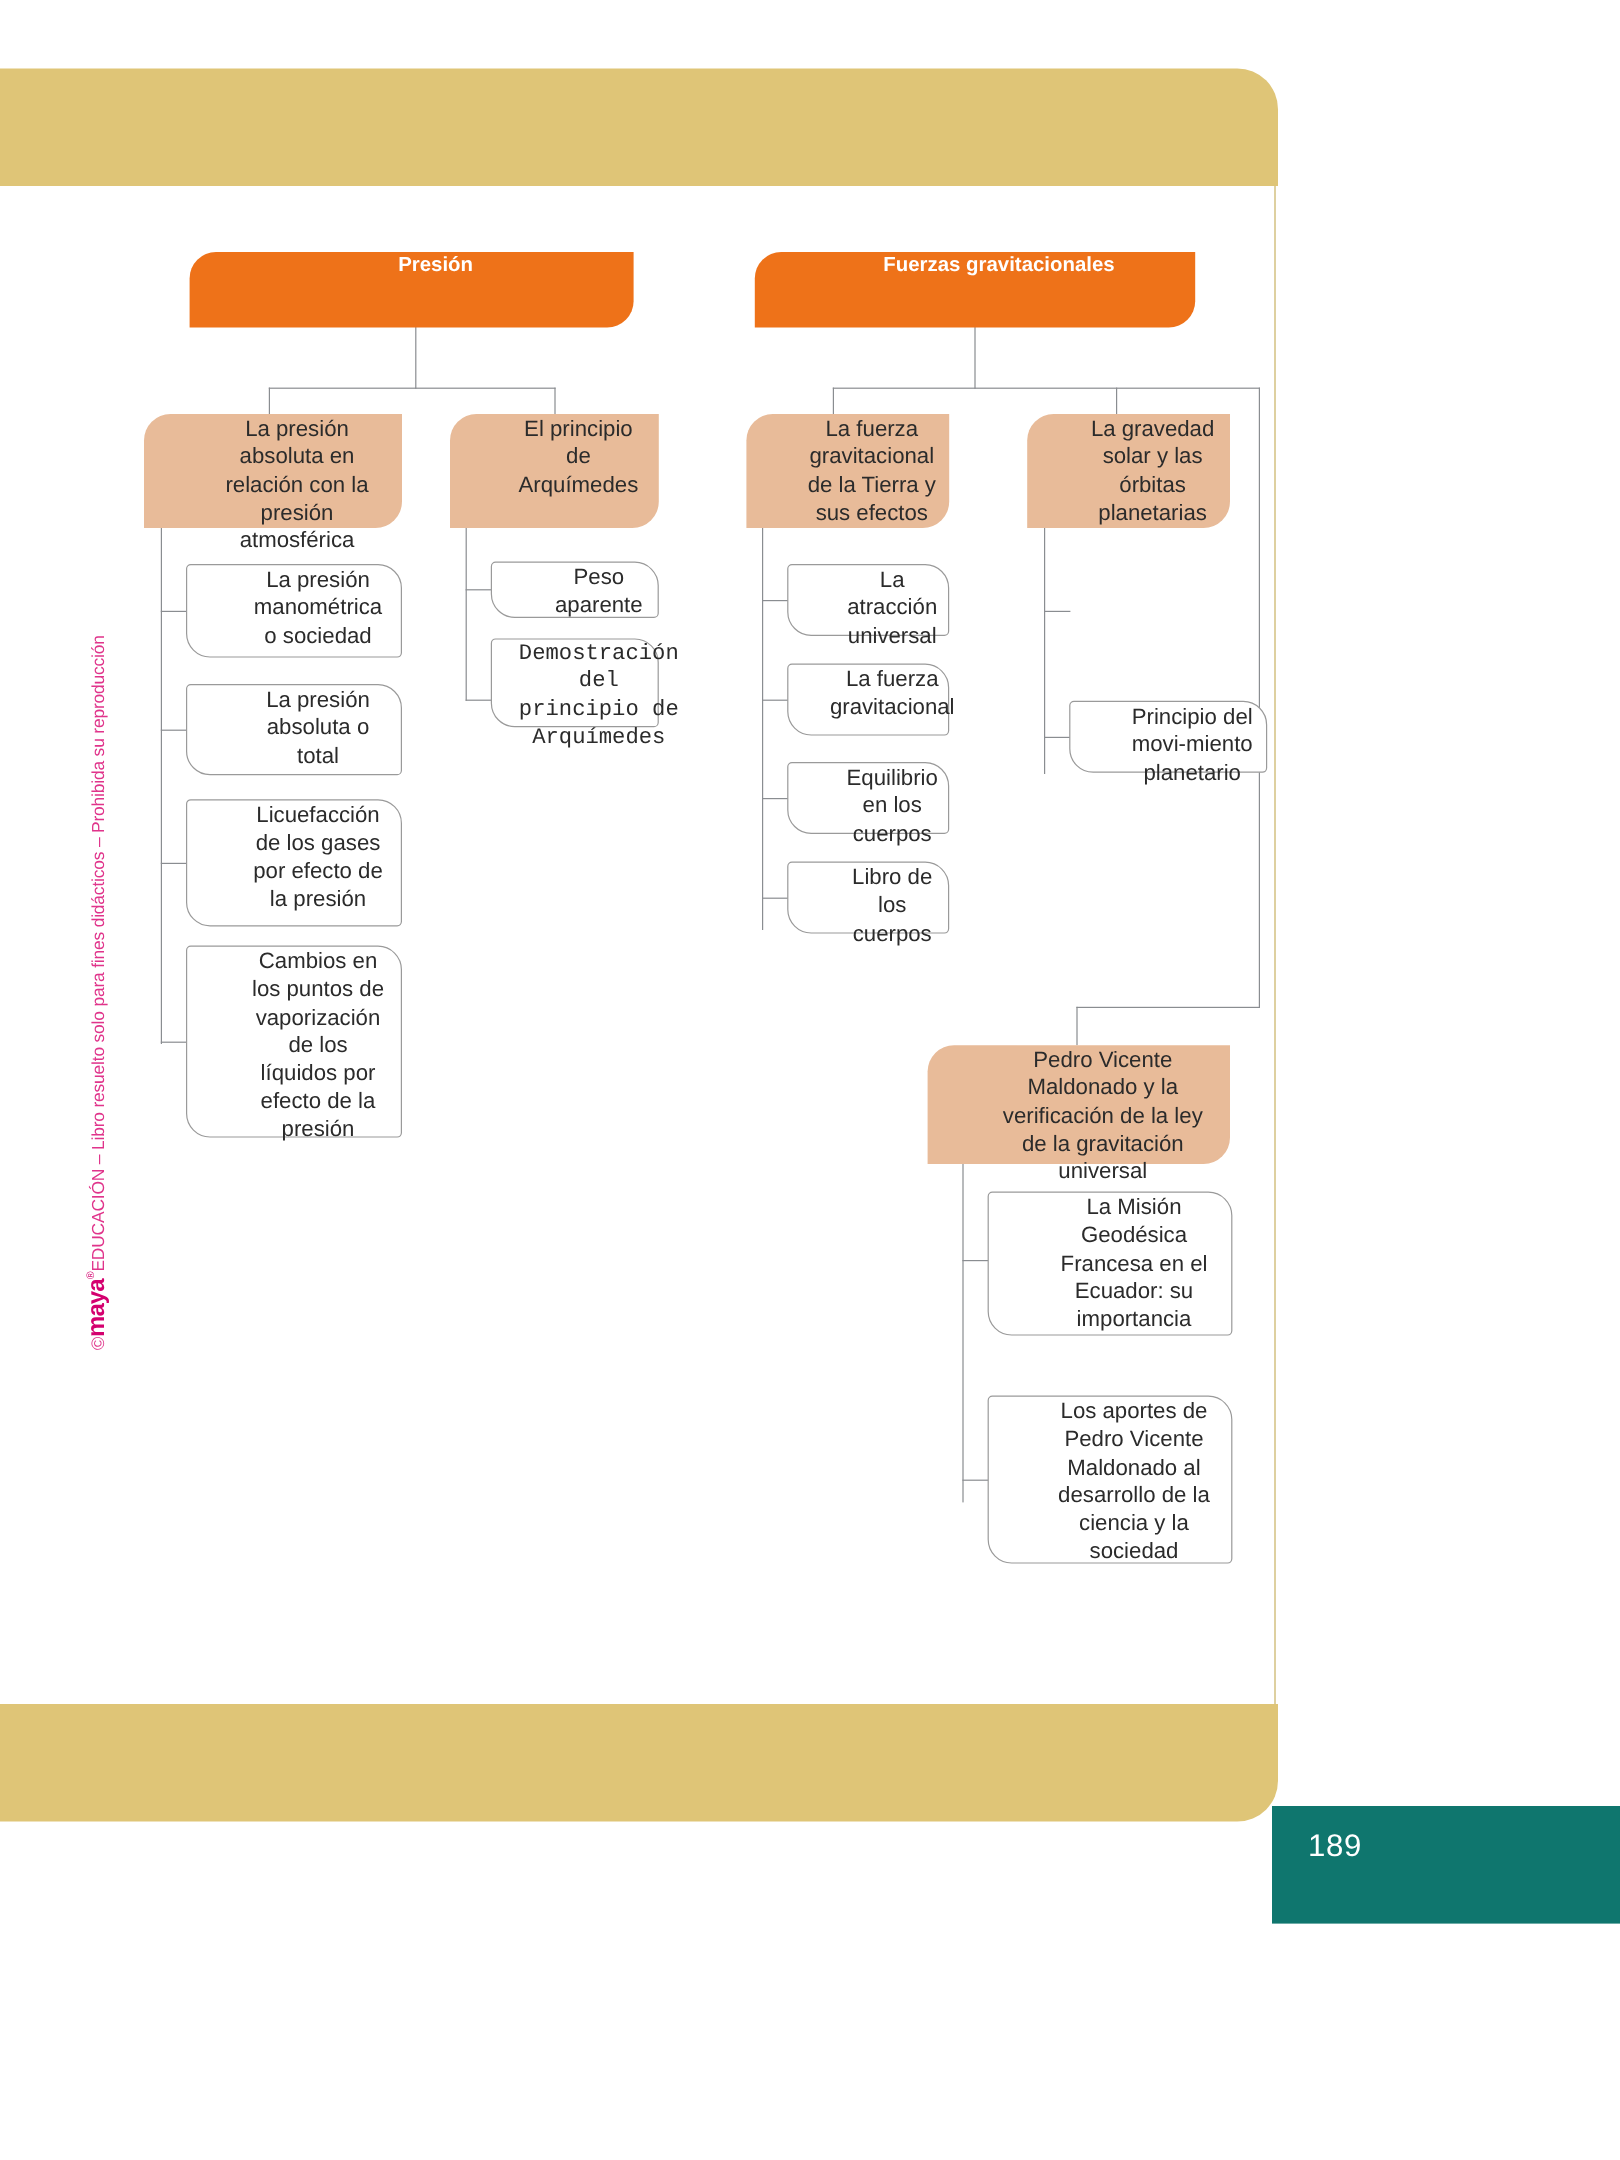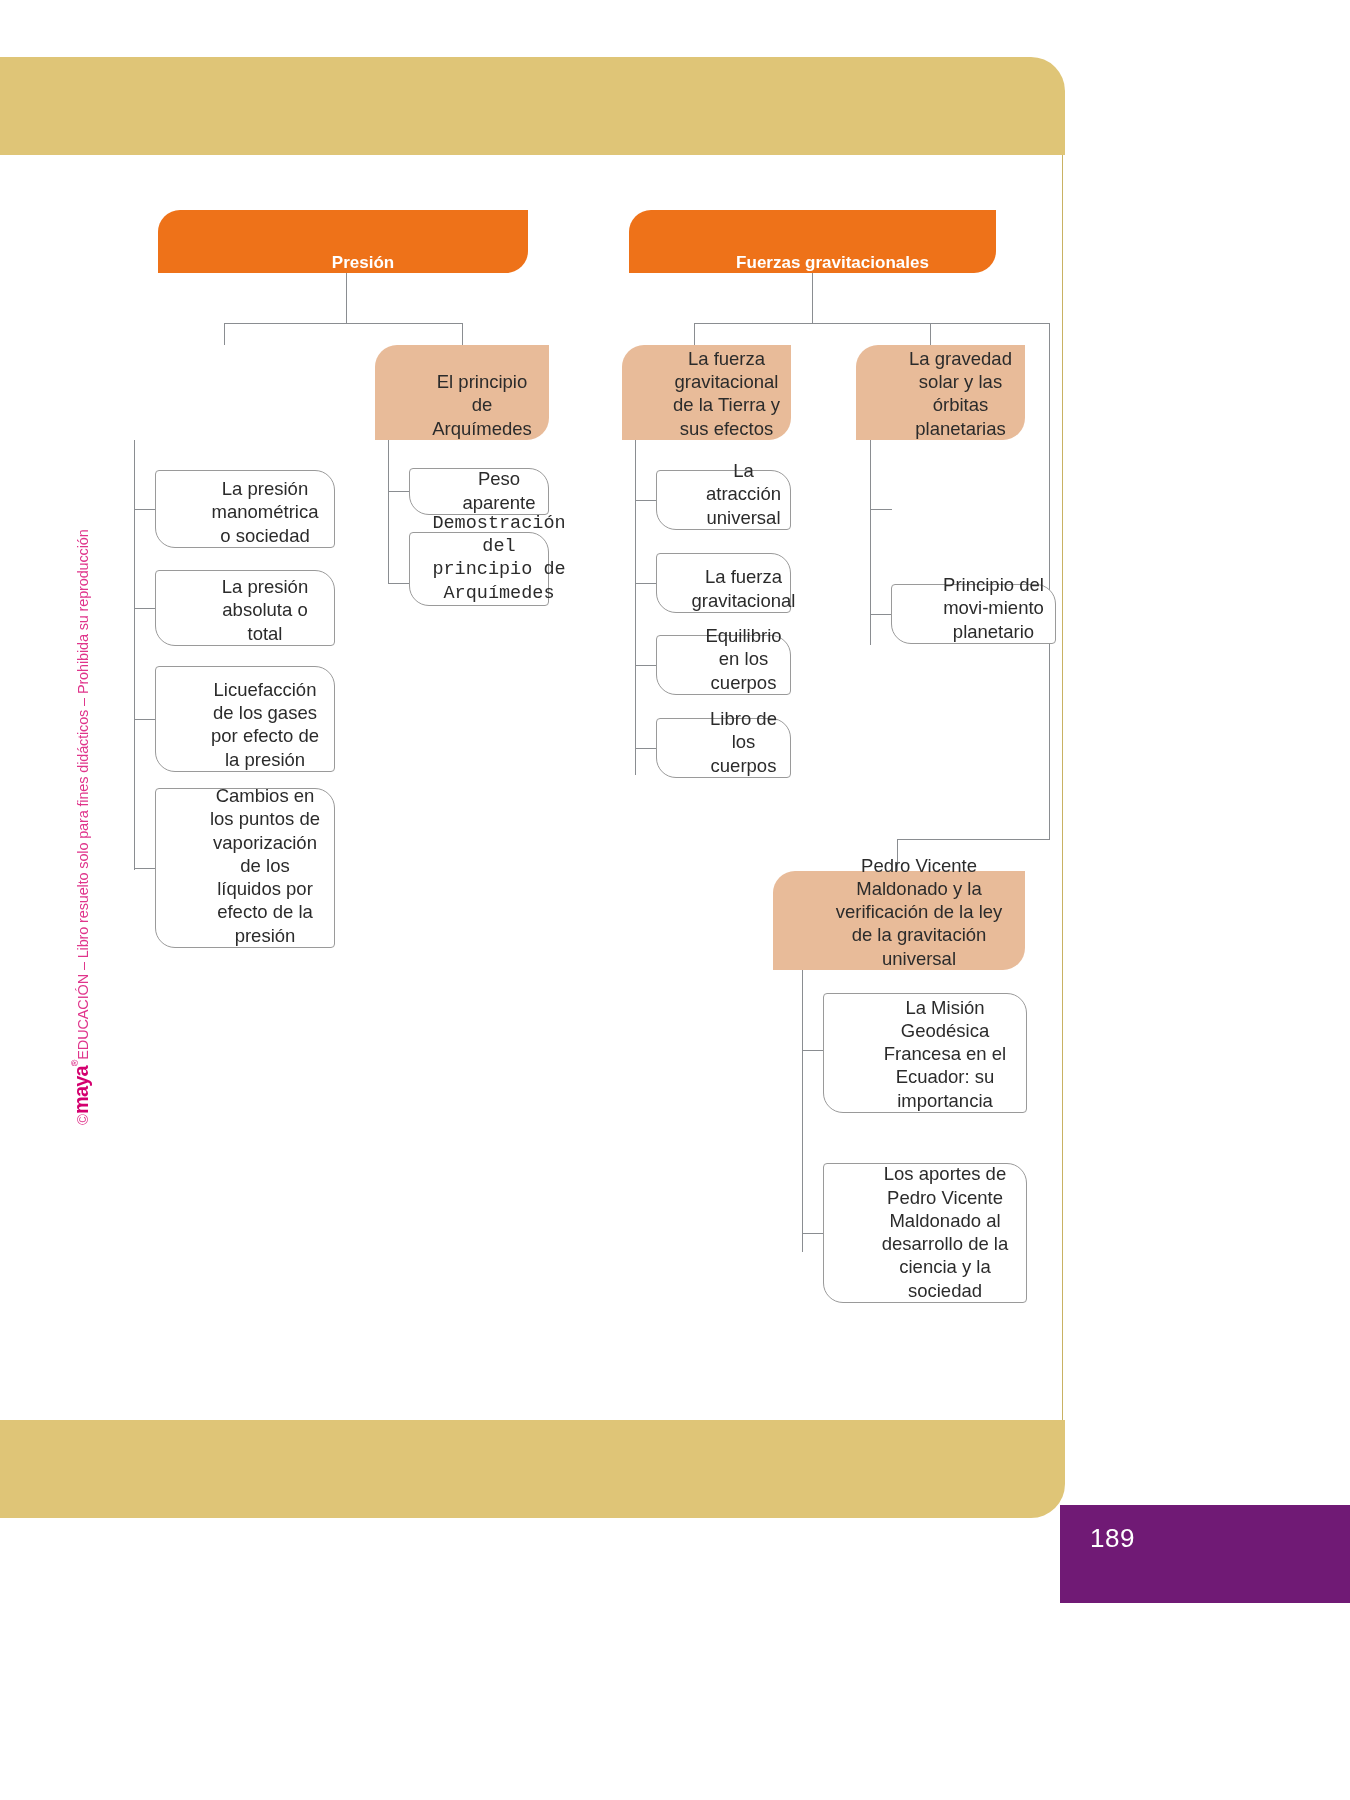--- a/index.html
+++ b/index.html
@@ -35,21 +35,21 @@
     left: 0; top: 155px;
     width: 1063px; height: 1266px;
     background: #ffffff;
     border-right: 1.5px solid #c9b263;
     box-sizing: border-box;
   }
   .page-number-tab {
     position: absolute;
     right: 0; top: 1505px;
     width: 290px; height: 98px;
-    background: #701a75;
+    background: #0f766e;
     display: flex;
     align-items: flex-start;
     justify-content: flex-start;
     padding: 18px 0 0 30px;
     box-sizing: border-box;
   }
   .page-number-tab span {
     color: #ffffff;
     font-size: 26px;
     letter-spacing: .5px;
@@ -87,21 +87,21 @@
   .diagram {
     position: absolute;
     left: 0; top: 0;
     width: 1350px; height: 1800px;
     pointer-events: none;
   }
   .node {
     position: absolute;
     box-sizing: border-box;
     display: flex;
-    align-items: flex-end;
+    align-items: flex-start;
     justify-content: center;
     text-align: center;
     line-height: 1.26;
     padding-left: 40px;
   }
 
   
   .node.root {
     background: #ee7219;
     color: #ffffff;
@@ -196,20 +196,23 @@
   <div class="ln h" style="left:802px; top:1233px; width:22px;"></div>
 
   <div class="node root" style="left:158px; top:210px; width:370px; height:63px;">
     <span class="txt">Presión</span>
   </div>
 
   <div class="node root" style="left:629px; top:210px; width:367px; height:63px;">
     <span class="txt">Fuerzas gravitacionales</span>
   </div>
 
+  <div class="node cat" style="left:120px; top:345px; width:215px; height:95px;">
+    <span class="txt">La presión absoluta en relación con la presión atmosférica</span>
+  </div>
 
   <div class="node cat" style="left:375px; top:345px; width:174px; height:95px;">
     <span class="txt">El principio de Arquímedes</span>
   </div>
 
   <div class="node cat" style="left:622px; top:345px; width:169px; height:95px;">
     <span class="txt">La fuerza gravitacional de la Tierra y sus efectos</span>
   </div>
 
   <div class="node cat" style="left:856px; top:345px; width:169px; height:95px;">

